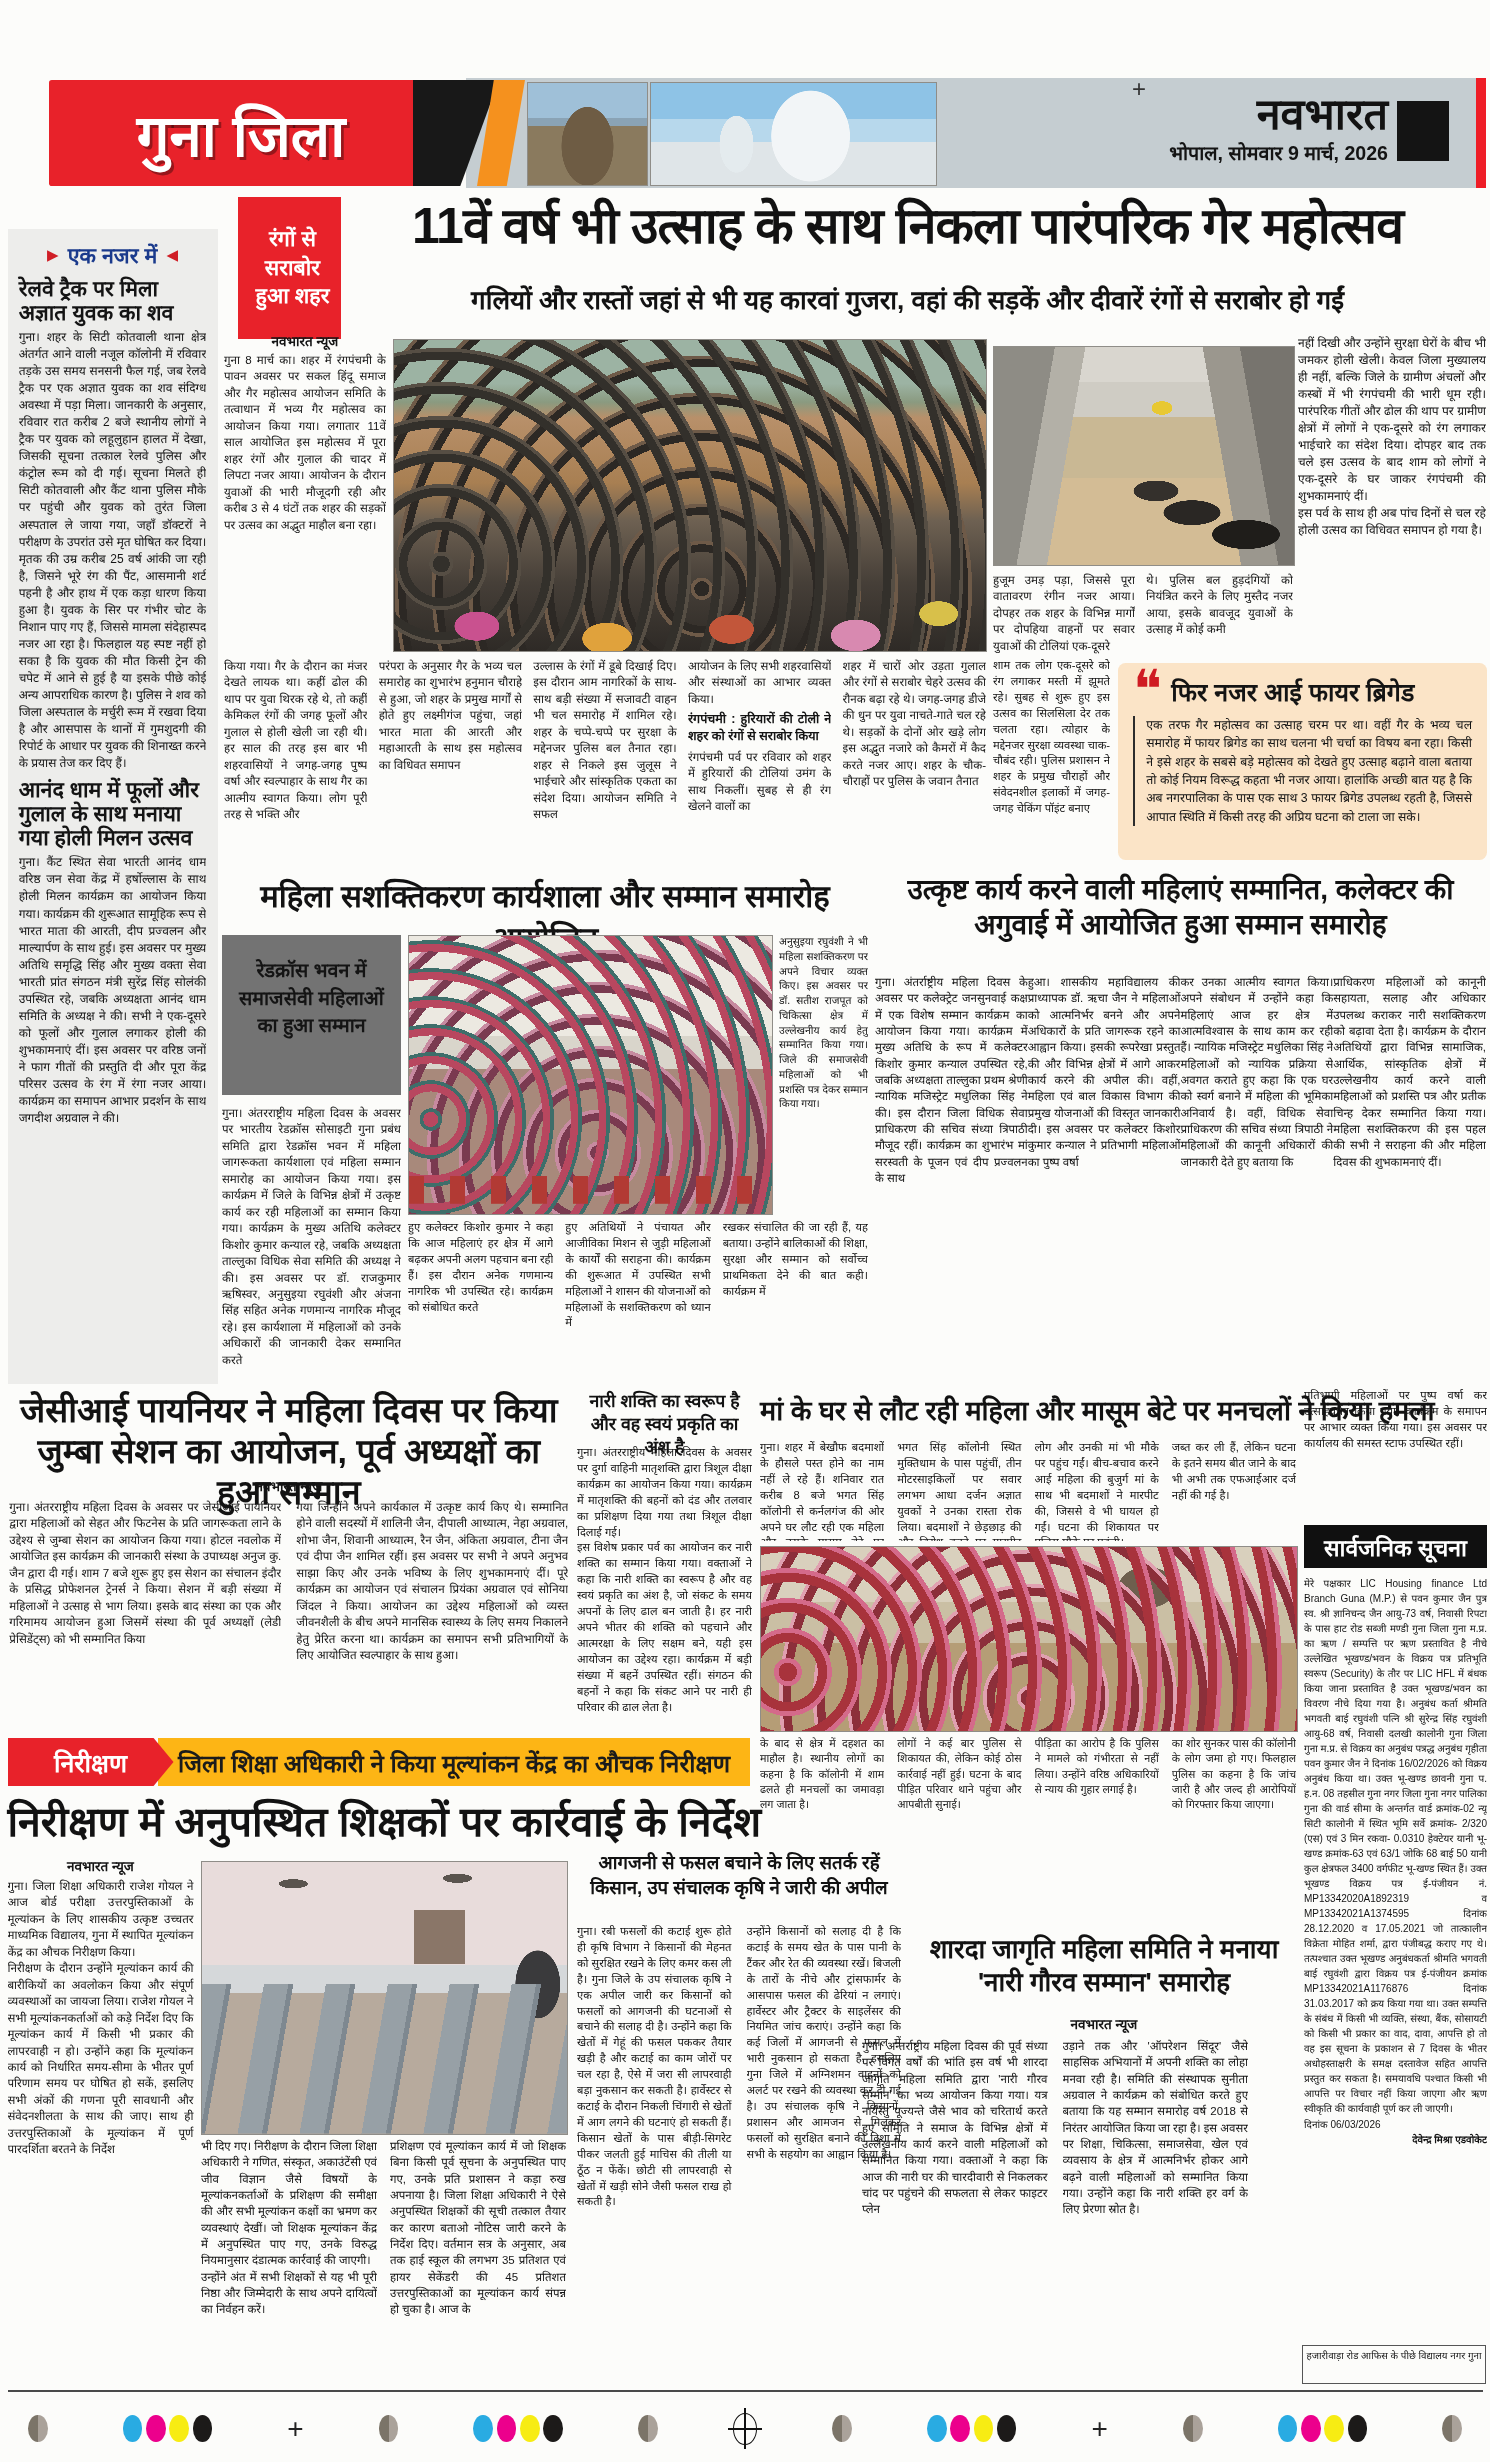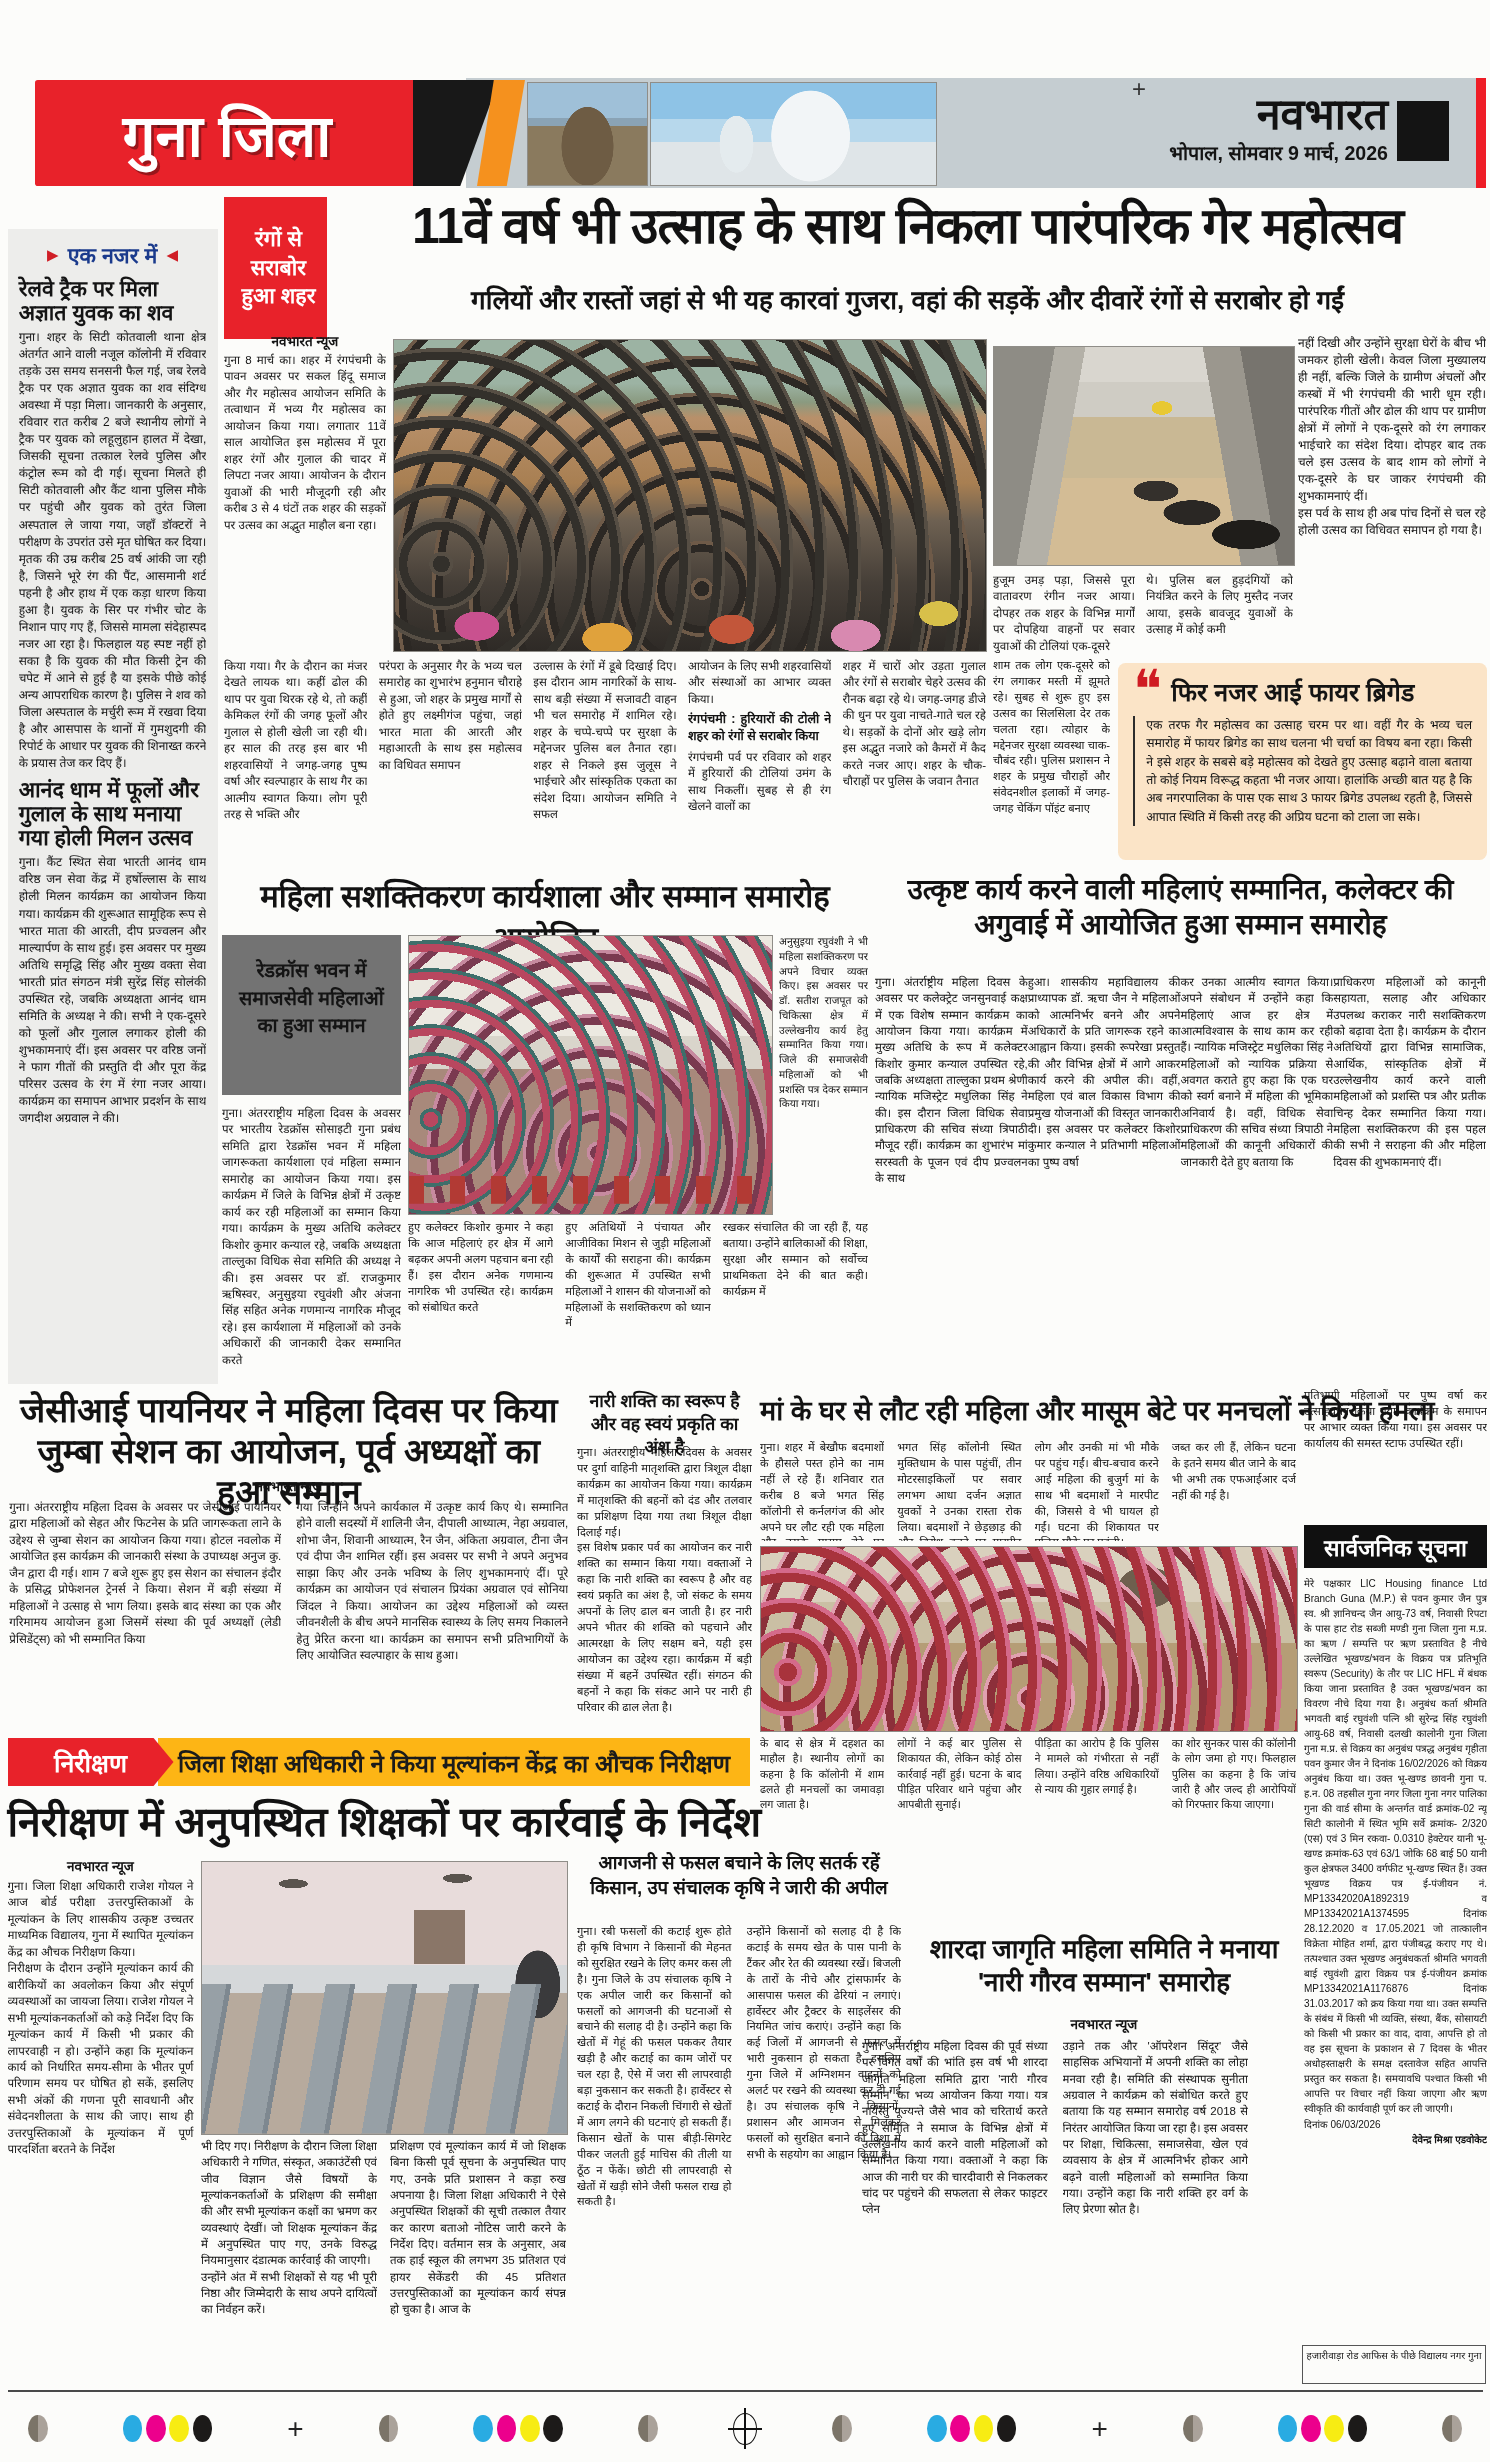--- a/index.html
+++ b/index.html
@@ -7,21 +7,21 @@
         font-family:"Liberation Sans","DejaVu Sans",sans-serif;color:#141414;}
   .abs{position:absolute;}
   .bt{font-size:11.6px;line-height:1.42;text-align:justify;overflow:hidden;}
   .prel{white-space:pre-line;}
   .byl{font-weight:bold;text-align:center;font-size:13.5px;}
   .ph{position:absolute;border:0.9px solid #8f8d88;overflow:hidden;}
   .hd{font-weight:800;color:#121212;}
   .cols{display:flex;overflow:hidden;}
   .cols>div{flex:1;}
   
-  .red-box{background:#e8222a;color:#fff;display:flex;align-items:center;justify-content:center;}
+  .red-box{background:#e8222a;color:#fff;display:flex;align-items:center;justify-content:center;margin-left:14px;}
   .gray-band{background:#c5cdd1;}
   
   .glance{background:#ededeb;padding:9.3px 11.2px;box-sizing:border-box;overflow:hidden;}
   .glance-title{display:flex;align-items:center;justify-content:center;gap:9.3px;
     color:#1a3a8c;font-weight:800;font-size:21.4px;margin:1.9px 0 7.5px 0;}
   .tri{color:#d01e26;font-size:15px;}
   .gl-head{font-size:21.4px;line-height:1.14;font-weight:800;margin:5.6px 0 3.7px 0;}
   
   .peach{background:#737373;}
   .firebox{background:#fbe4c7;border-radius:7.5px;padding:11.2px 15px;box-sizing:border-box;}

